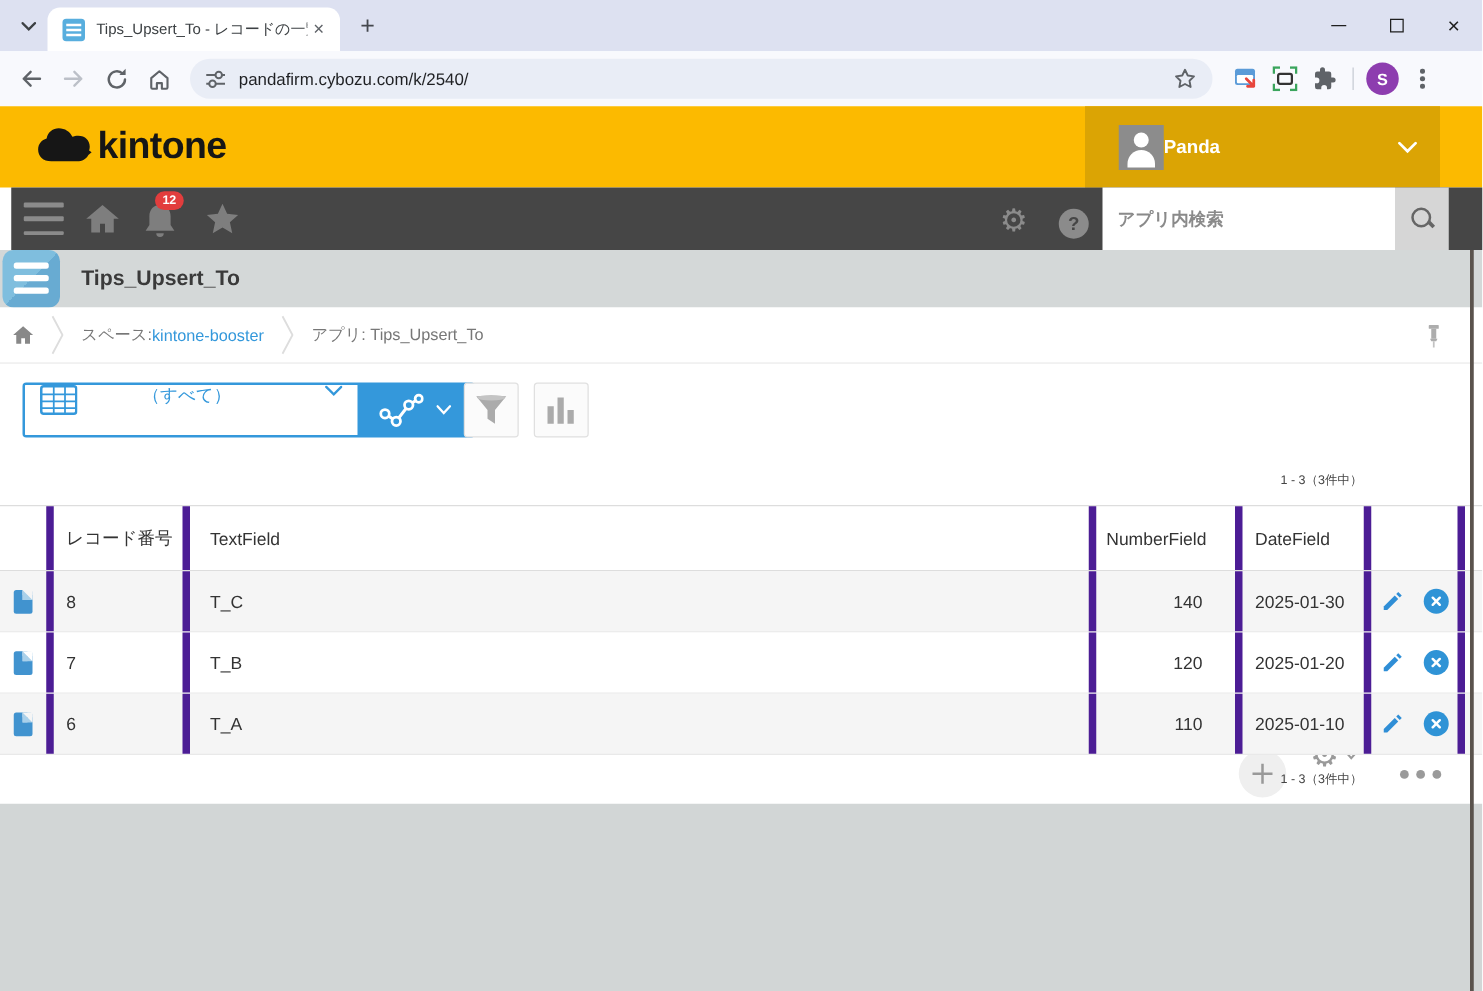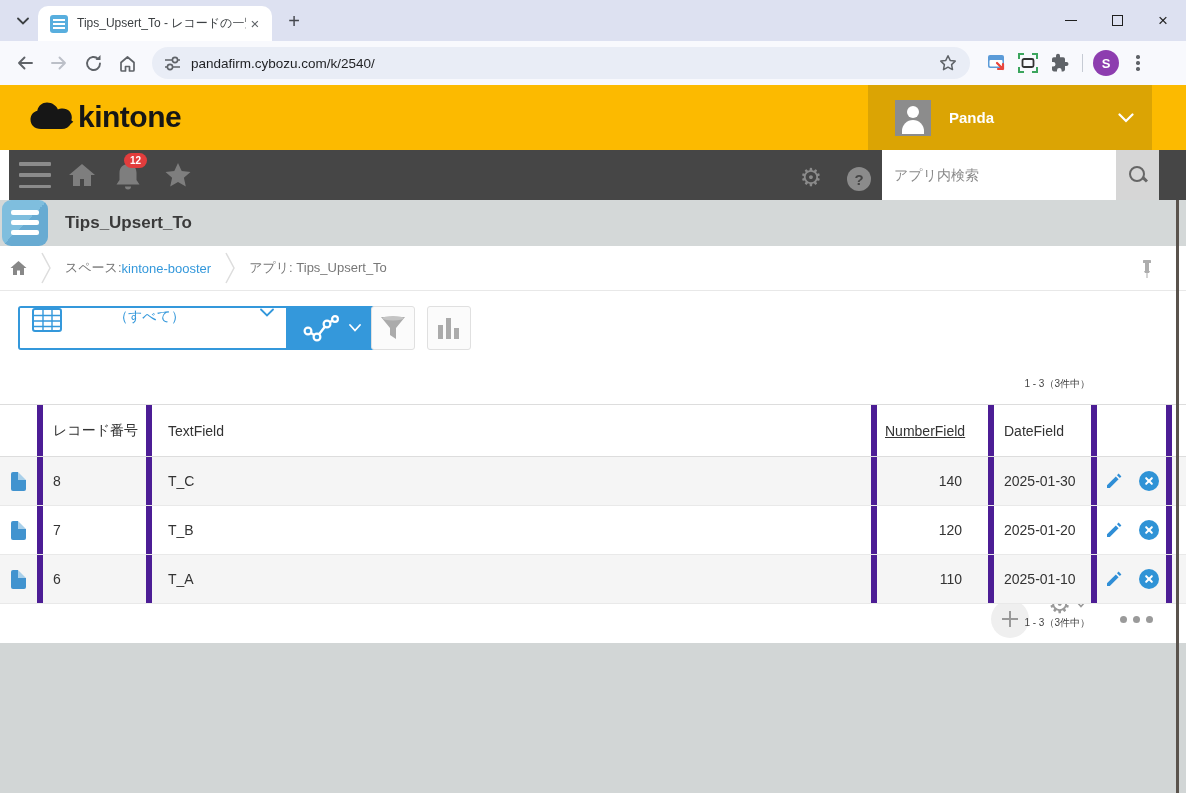--- a/index.html
+++ b/index.html
@@ -36,34 +36,34 @@
   .kebab i { width:3.4px; height:3.4px; border-radius:50%; background:#5f6368; }
 
   
   .kin-header { position:absolute; top:85px; left:0; width:1186px; height:65px; background:#fcba00; }
   .kin-logo { position:absolute; left:28px; top:15px; display:flex; align-items:center; cursor:pointer; }
   .kin-logo-text { font-size:30px; font-weight:bold; color:#161616; letter-spacing:-0.5px; margin-left:4px; }
   .userbox { position:absolute; left:868px; top:0; width:284px; height:65px; background:#dba404; display:flex; align-items:center; cursor:pointer; }
   .avatar-sq { width:36px; height:36px; background:#8c8c8c; margin-left:27px; position:relative; overflow:hidden; }
   .avatar-sq::before { content:""; position:absolute; left:12px; top:6px; width:12px; height:12px; border-radius:50%; background:#fff; }
   .avatar-sq::after { content:""; position:absolute; left:7px; top:20px; width:22px; height:14px; border-radius:11px 11px 0 0; background:#fff; }
-  .username { color:#fff; font-size:15px; font-weight:bold; margin-left:18px; flex:1 1 auto; }
+  .username { color:#fff; font-size:15px; font-weight:bold; flex:1 1 auto; }
   .userbox .chev { margin-right:18px; }
 
   
   .kin-nav { position:absolute; top:150px; left:0; width:1186px; height:50px; background:#464646;margin-left:9px; }
   .hamburger { position:absolute; left:10px; top:12px; width:32px; height:26px; display:flex; flex-direction:column; justify-content:space-between; cursor:pointer; }
   .hamburger i { height:3.5px; background:#8b8b8b; border-radius:1px; }
   .knav-ic { position:absolute; top:9px; width:32px; height:32px; display:flex; align-items:center; justify-content:center; cursor:pointer; }
   .bell-wrap { position:absolute; left:103px; top:8px; width:36px; height:38px; cursor:pointer; }
   .bell-badge { position:absolute; left:12px; top:-5px; min-width:23px; height:15px; background:#e23d3d; border-radius:8px; color:#fff; font-size:10px; font-weight:bold; display:flex; align-items:center; justify-content:center; z-index:2; }
   .gear-glyph { font-size:25px; color:#8b8b8b; line-height:1; }
   .help-circle { width:24px; height:24px; border-radius:50%; background:#8b8b8b; color:#464646; font-size:15px; font-weight:bold; display:flex; align-items:center; justify-content:center; }
   .appsearch { position:absolute; left:873px; top:0; height:50px; display:flex; }
-  .appsearch input { width:234px; height:50px; border:none; outline:none; padding:0 12px; font-size:14px; color:#333; font-family:inherit; }
+  .appsearch input { width:234px; height:50px; border:none; outline:none; padding:0 12px; font-size:14px; color:#333; font-family:inherit;font-weight:bold; }
   .appsearch input::placeholder { color:#8a8a8a; }
   .searchbtn { width:43px; height:50px; background:#d6d6d6; border:none; display:flex; align-items:center; justify-content:center; cursor:pointer; }
   .mag { position:relative; width:20px; height:20px; }
   .mag::before { content:""; position:absolute; left:1px; top:1px; width:12px; height:12px; border:2.4px solid #666; border-radius:50%; }
   .mag::after { content:""; position:absolute; left:14px; top:13px; width:6px; height:2.6px; background:#666; transform:rotate(45deg); }
 
   
   .app-titlebar { position:absolute; top:200px; left:0; width:1186px; height:46px; background:#d4d8d8;text-decoration:underline; }
   .app-icon { position:absolute; left:2px; top:0; width:46px; height:46px; border-radius:9px; background:linear-gradient(135deg,#7fbede 50%,#68abd2 50%); cursor:pointer; }
   .app-icon .ln { position:absolute; left:9px; height:5px; border-radius:2px; background:#fff; }
@@ -109,21 +109,21 @@
   .tr.r1 { background:#fff; --rowbg:#ffffff; }
   .tr.r0, .tr.r1, .tr.r2 { border-bottom:1px solid #e9e9e9; }
   .td { border-right:6px solid #4c1d95; display:flex; align-items:center; font-size:14px; color:#333; }
   .c0 { width:43px; justify-content:center; }
   .c1 { width:109px; padding-left:10px; }
   .c2 { width:725px; padding-left:16px; }
   .c3 { width:117px; justify-content:flex-end; padding-right:26px; }
   .c4 { width:103px; padding-left:10px; }
   .c5 { width:75px; justify-content:center; gap:16px; }
   .c6 { width:14px; border-right:none; }
-  .tr.head .c3 { justify-content:flex-start; padding-left:8px; padding-right:4px;text-decoration:underline; }
+  .tr.head .c3 { justify-content:flex-start; padding-left:8px; padding-right:4px; }
   .doc-ic { position:relative; width:15px; height:19px; background:#4193cf; border-radius:2px; cursor:pointer; }
   .doc-ic::after { content:""; position:absolute; right:0; top:0; border-style:solid; border-width:4.5px; border-color:var(--rowbg,#f5f5f5) var(--rowbg,#f5f5f5) #a9d0ea #a9d0ea; }
   .edit-ic { cursor:pointer; display:flex; }
   .del-ic { position:relative; width:20px; height:20px; border-radius:50%; background:#2f93d6; cursor:pointer; }
   .del-ic::before, .del-ic::after { content:""; position:absolute; left:5px; top:9.2px; width:10px; height:2px; background:#fff; border-radius:1px; }
   .del-ic::before { transform:rotate(45deg); }
   .del-ic::after { transform:rotate(-45deg); }
 
   
   .footer { position:absolute; top:643px; left:0; width:1186px; height:150px; background:#d2d6d6; }

